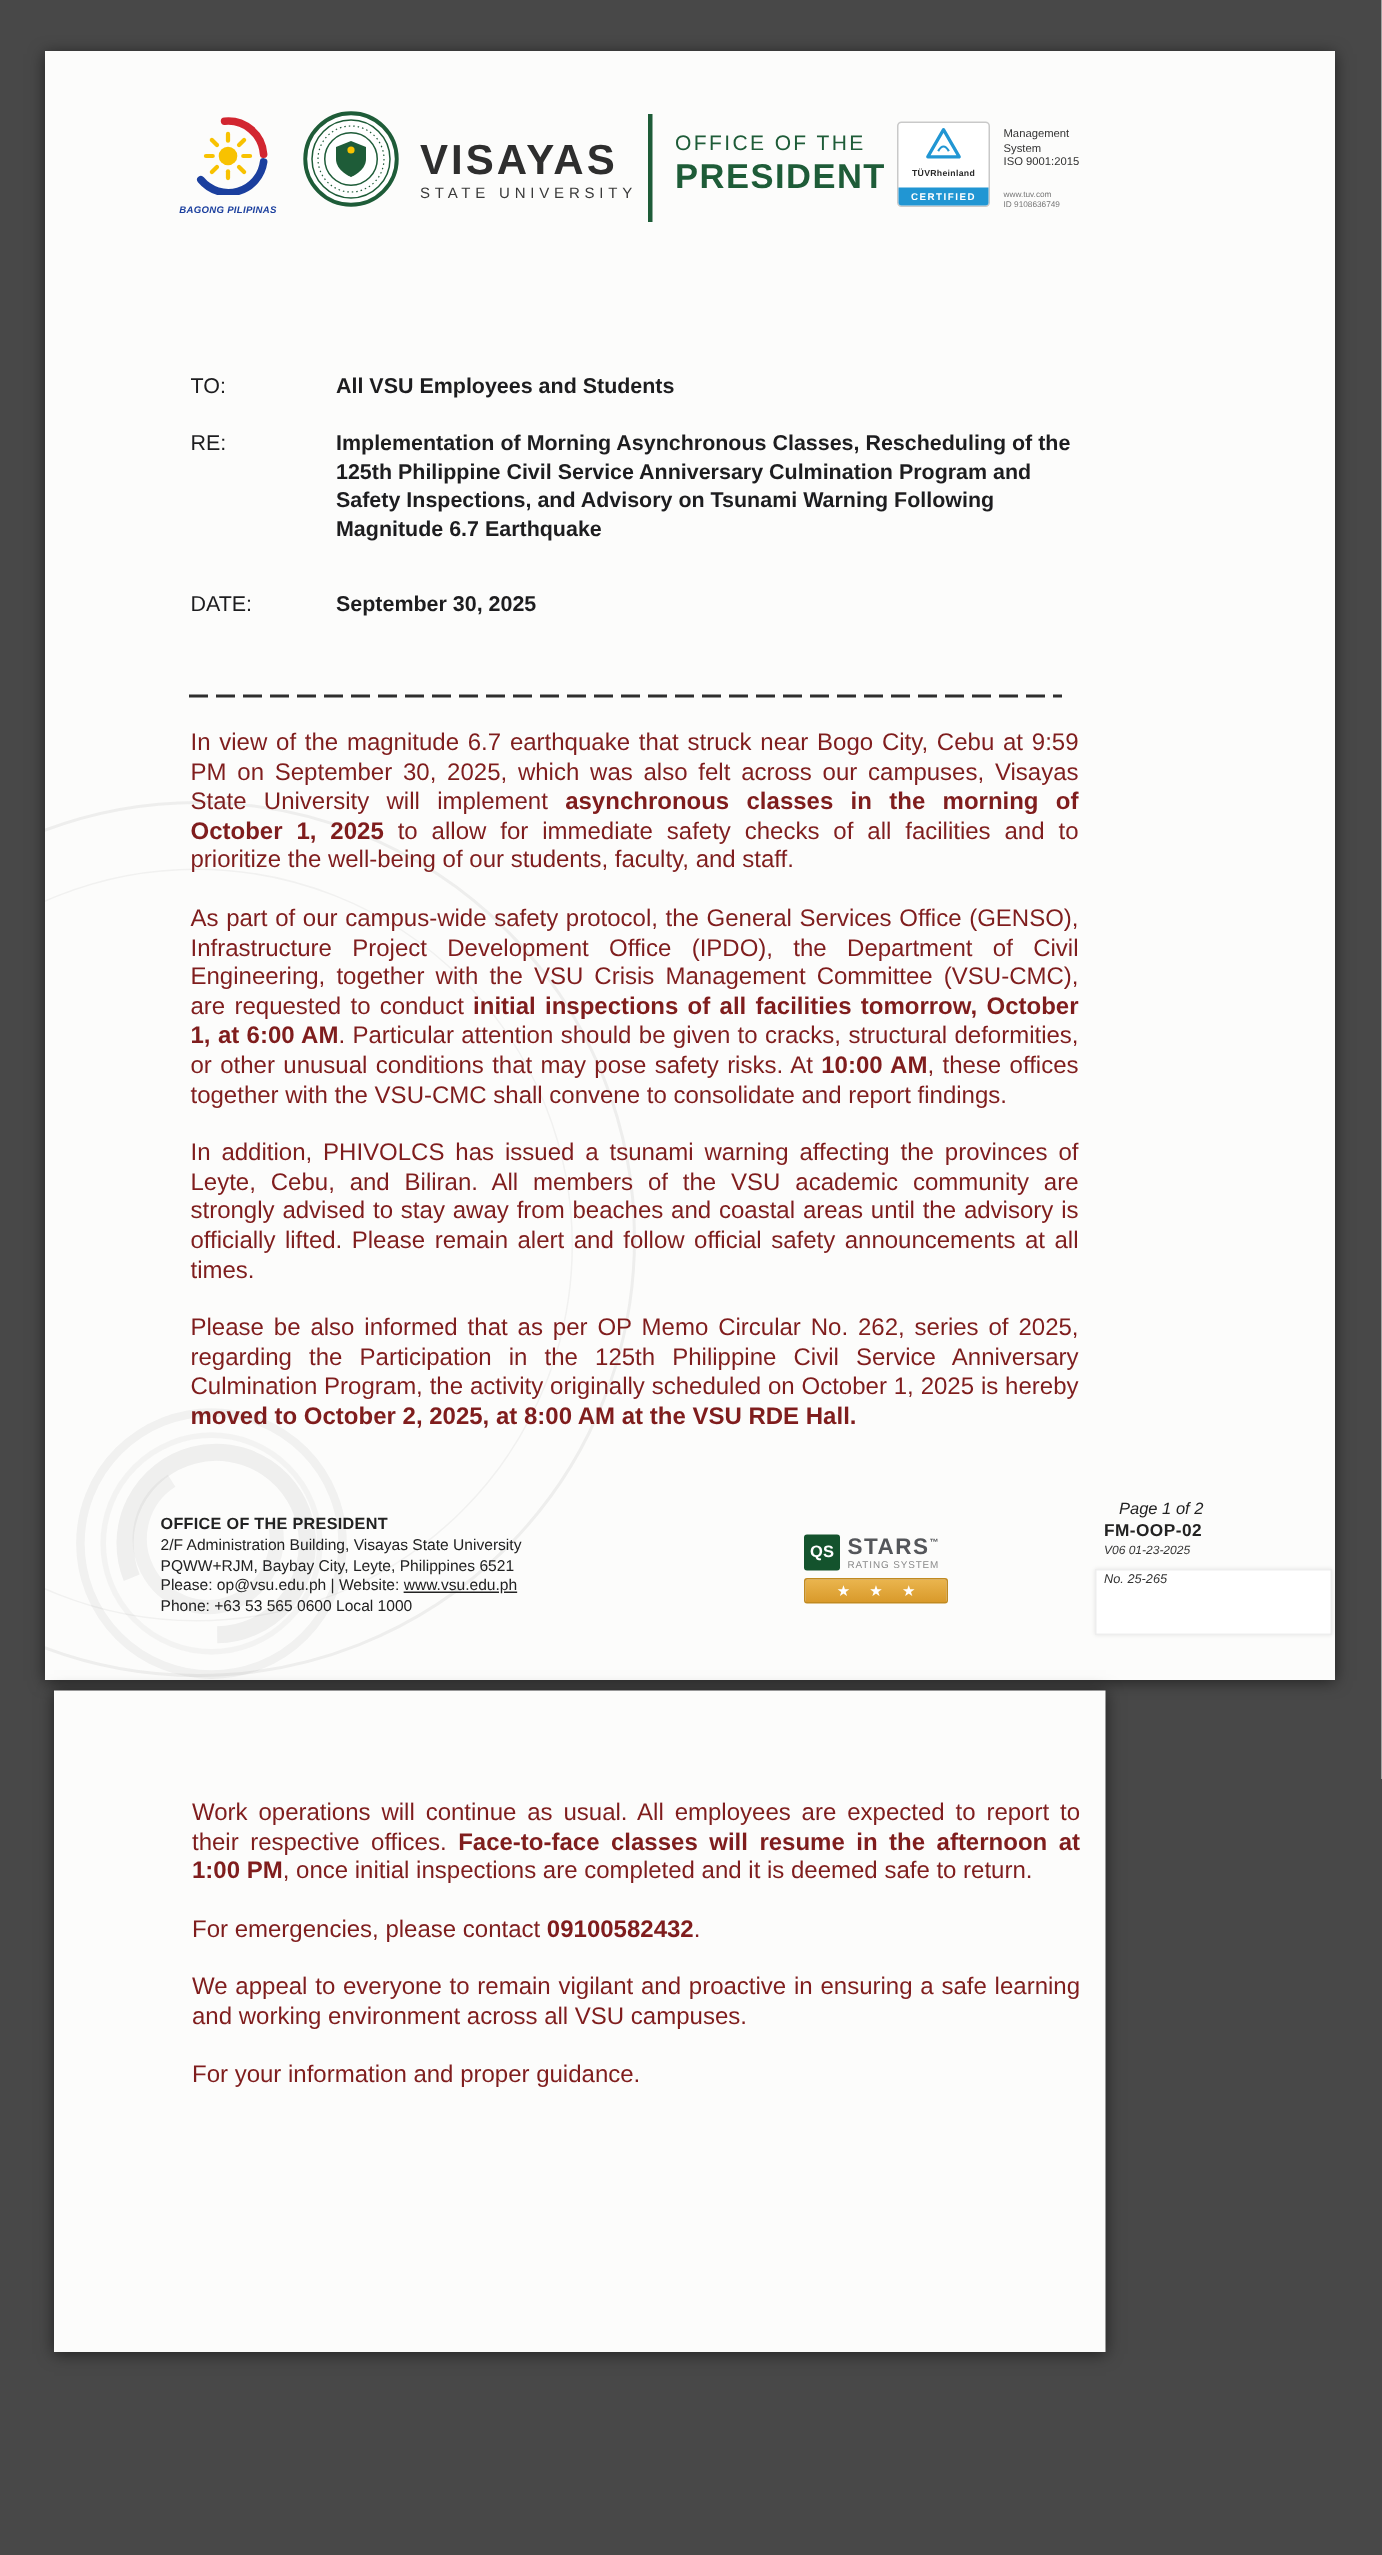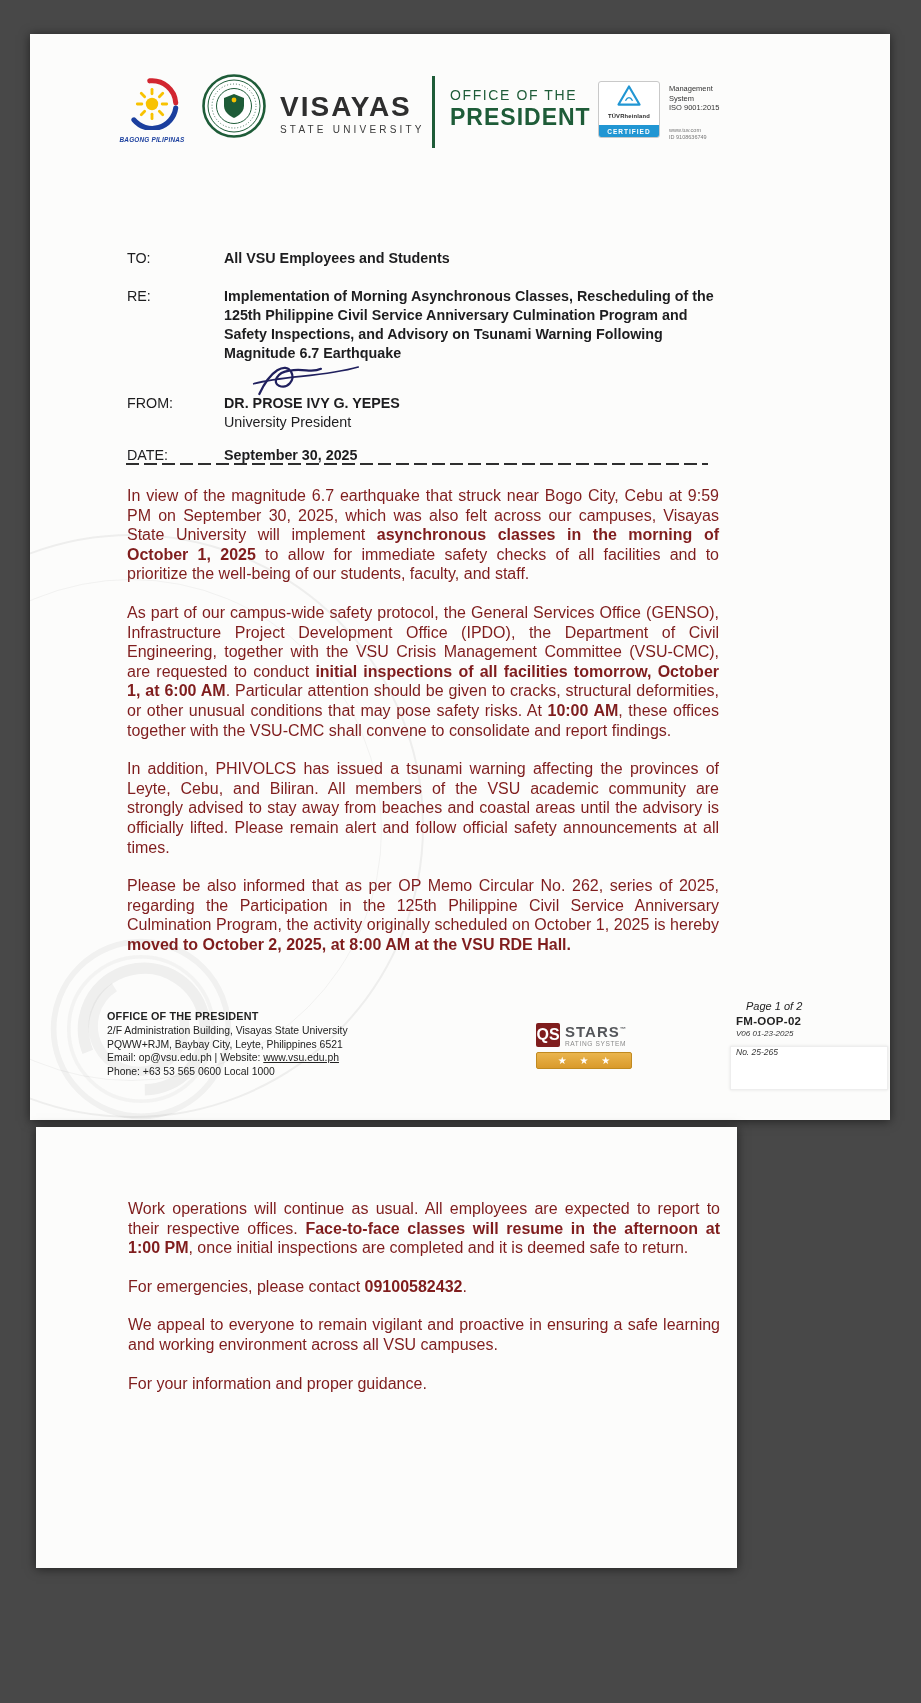--- a/index.html
+++ b/index.html
@@ -60,21 +60,21 @@
   #body2{left:92px;top:72px;}
   .para{margin:0 0 19px 0;}
   .para .b{font-weight:bold;}
 
   
   .footer-left{position:absolute;left:77px;top:956px;font-size:10.4px;line-height:13.8px;color:#222;}
   .f-title{font-weight:bold;font-size:10.8px;letter-spacing:.2px;margin-top:20px;}
   .link{text-decoration:underline;}
   .qs{position:absolute;left:506px;top:988px;width:104px;}
   .qs-row{display:flex;align-items:center;gap:5px;}
-  .qs-box{width:24px;height:24px;background:#7f1d1d;color:#fff;font-weight:bold;font-size:16px;
+  .qs-box{width:24px;height:24px;background:#14532d;color:#fff;font-weight:bold;font-size:11px;
     display:flex;align-items:center;justify-content:center;border-radius:2px;}
   .qs-stars-word{font-size:15px;font-weight:bold;color:#54565a;letter-spacing:1px;line-height:15px;}
   .qs-tm{font-size:6px;vertical-align:super;}
   .qs-rating{font-size:6.6px;color:#8a8a8a;letter-spacing:.6px;margin-top:1px;}
   .qs-bar{margin-top:5px;width:96px;height:17px;background:linear-gradient(#eab54e,#d99a2b);
     border:1px solid #c18a20;border-radius:2px;color:#fff;font-size:10px;letter-spacing:5px;
     display:flex;align-items:center;justify-content:center;padding-left:5px;box-sizing:border-box;}
   .sticker{position:absolute;left:700px;top:1012px;width:156px;height:42px;background:#fff;
     border:1px solid #eee;box-shadow:0 0 3px rgba(0,0,0,.10);}
   .footer-right{position:absolute;left:706px;top:966px;width:150px;color:#222;}
@@ -161,51 +161,40 @@
 
   <div class="fields">
     <div class="frow">
       <div class="flabel">TO:</div>
       <div class="fvalue bold">All VSU Employees and Students</div>
     </div>
     <div class="frow re">
       <div class="flabel">RE:</div>
       <div class="fvalue bold">Implementation of Morning Asynchronous Classes, Rescheduling of the 125th Philippine Civil Service Anniversary Culmination Program and Safety Inspections, and Advisory on Tsunami Warning Following Magnitude 6.7 Earthquake</div>
     </div>
-    <div class="frow from">
-      <div class="flabel">FROM:</div>
-      <div class="fvalue from-val">
-        <svg class="signature" viewBox="0 0 120 44">
-          <path class="sig-stroke" stroke-width="2.4" d="M10 36 C 22 10, 38 2, 44 12 C 49 21, 40 31, 31 27 C 24 24, 28 13, 42 11 C 58 8, 66 14, 76 9"></path>
-          <path class="sig-stroke" stroke-width="1.8" d="M4 25 C 36 16, 78 18, 116 7"></path>
-        </svg>
-        <div class="bold">DR. PROSE IVY G. YEPES</div>
-        <div>University President</div>
-      </div>
-    </div>
     <div class="frow">
       <div class="flabel">DATE:</div>
       <div class="fvalue bold">September 30,  2025</div>
     </div>
   </div>
 
   <div class="divider"></div>
 
   <div class="bodytext" id="body1">
       <p class="para"><span>In view of the magnitude 6.7 earthquake that struck near Bogo City, Cebu at 9:59 PM on September 30, 2025, which was also felt across our campuses, Visayas State University will implement </span><span class="b">asynchronous classes in the morning of October 1, 2025</span><span> to allow for immediate safety checks of all facilities and to prioritize the well-being of our students, faculty, and staff.</span></p>
       <p class="para"><span>As part of our campus-wide safety protocol, the General Services Office (GENSO), Infrastructure Project Development Office (IPDO), the Department of Civil Engineering, together with the VSU Crisis Management Committee (VSU-CMC), are requested to conduct </span><span class="b">initial inspections of all facilities tomorrow, October 1, at 6:00 AM</span><span>. Particular attention should be given to cracks, structural deformities, or other unusual conditions that may pose safety risks. At </span><span class="b">10:00 AM</span><span>, these offices together with the VSU-CMC shall convene to consolidate and report findings.</span></p>
       <p class="para"><span>In addition, PHIVOLCS has issued a tsunami warning affecting the provinces of Leyte, Cebu, and Biliran. All members of the VSU academic community are strongly advised to stay away from beaches and coastal areas until the advisory is officially lifted. Please remain alert and follow official safety announcements at all times.</span></p>
       <p class="para"><span>Please be also informed that as per OP Memo Circular No. 262, series of 2025, regarding the Participation in the 125th Philippine Civil Service Anniversary Culmination Program, the activity originally scheduled on October 1, 2025 is hereby </span><span class="b">moved to October 2, 2025, at 8:00 AM at the VSU RDE Hall.</span></p>
     </div>
 
   <div class="footer-left">
     <div class="f-title">OFFICE OF THE PRESIDENT</div>
     <div>2/F Administration Building, Visayas State University</div>
     <div>PQWW+RJM, Baybay City, Leyte, Philippines 6521</div>
-    <div><span>Email: op@vsu.edu.ph | Website: </span><span class="link">www.vsu.edu.ph</span></div>
+    <div><span>Please: op@vsu.edu.ph | Website: </span><span class="link">www.vsu.edu.ph</span></div>
     <div>Phone: +63 53 565 0600 Local 1000</div>
   </div>
 
   <div class="qs">
     <div class="qs-row">
       <div class="qs-box">QS</div>
       <div class="qs-text">
         <div class="qs-stars-word"><span>STARS</span><span class="qs-tm">™</span></div>
         <div class="qs-rating">RATING SYSTEM</div>
       </div>

